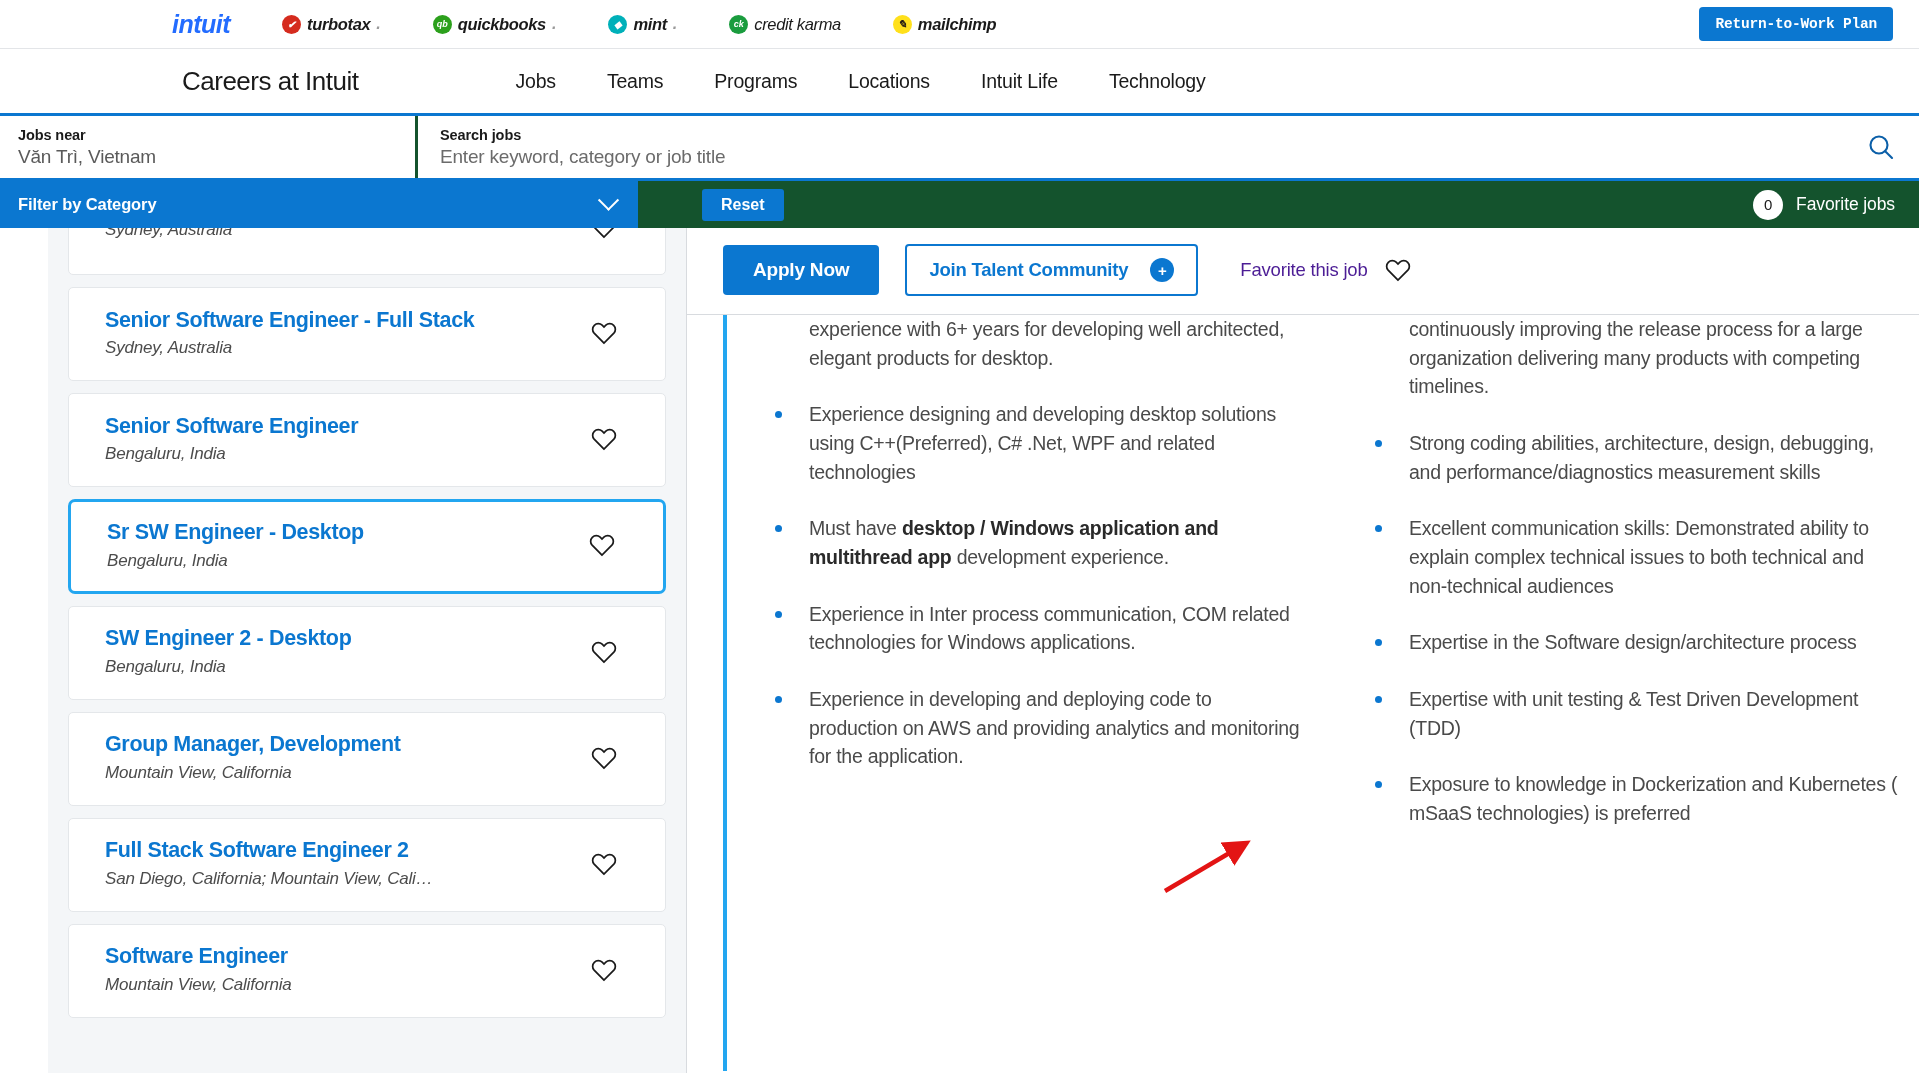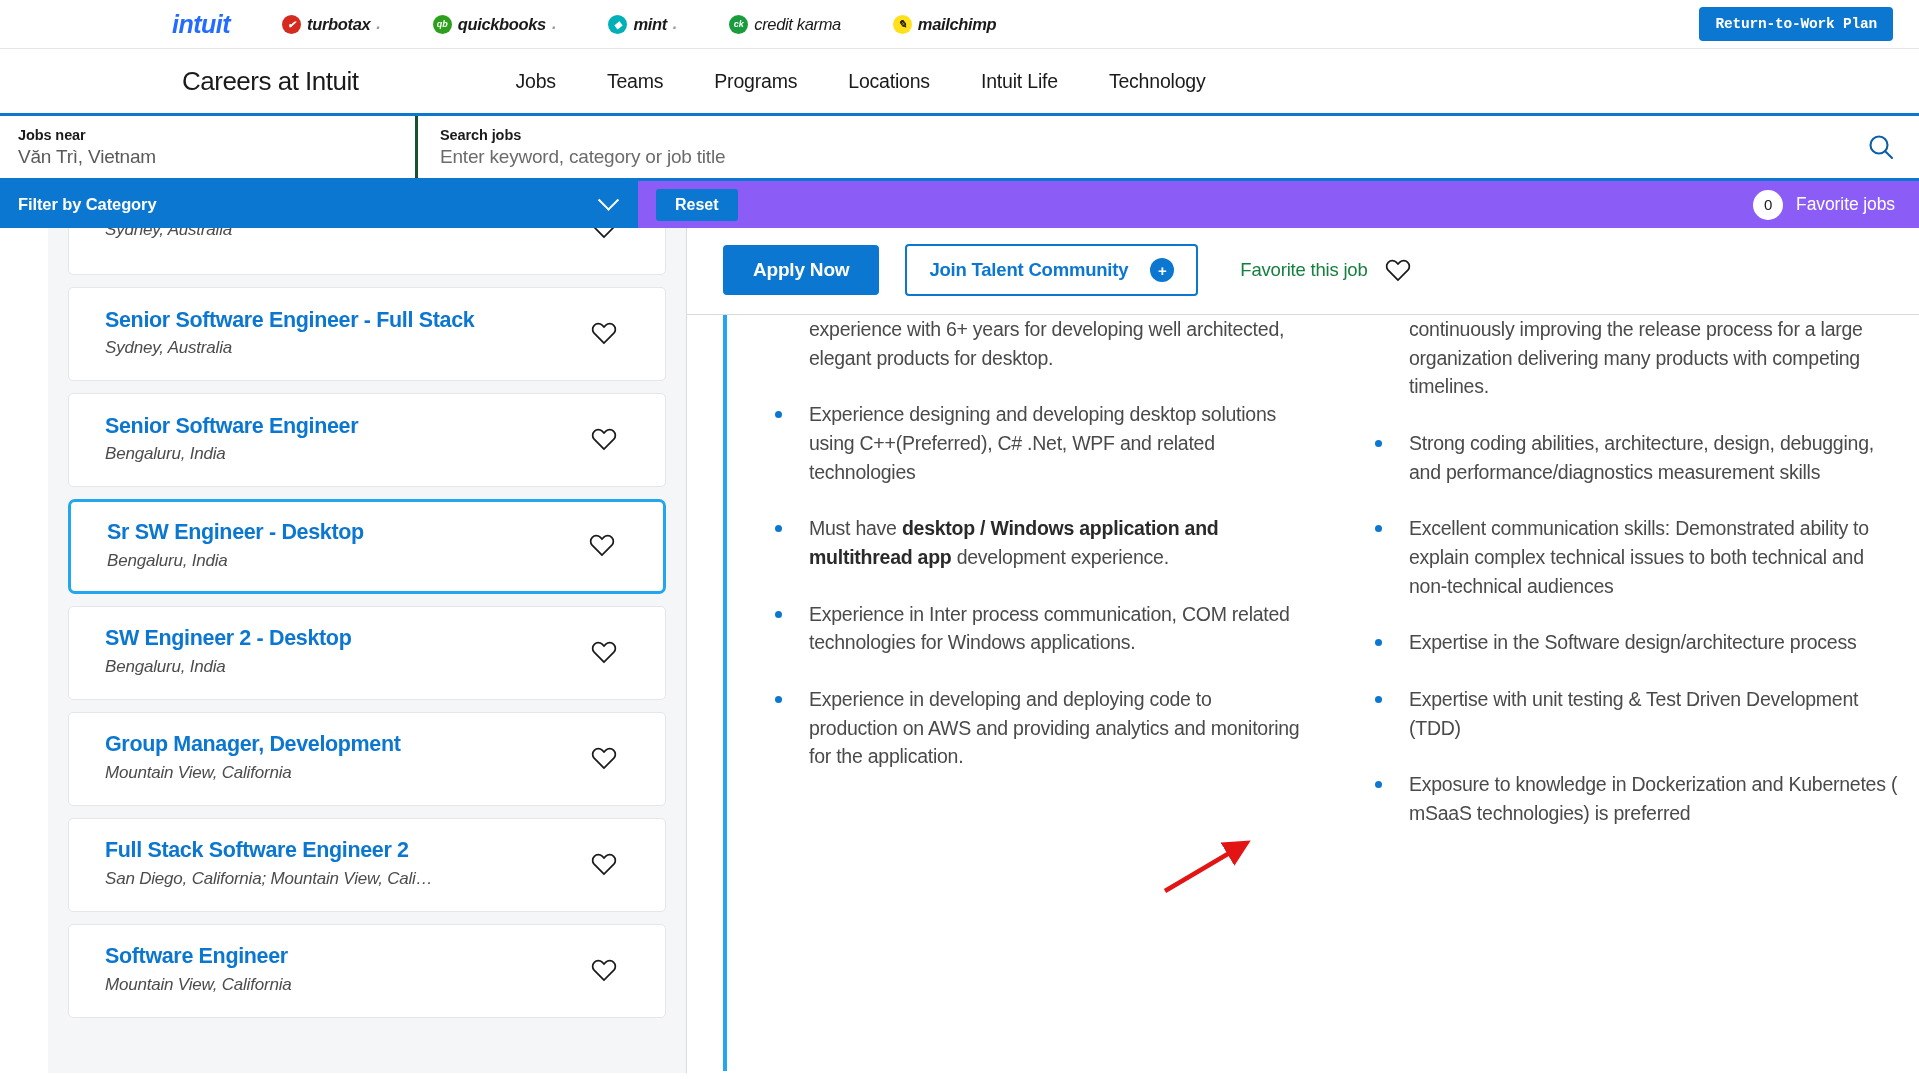--- a/index.html
+++ b/index.html
@@ -155,21 +155,22 @@
     justify-content: center;
     background: #fff;
     border: none;
     cursor: pointer;
   }
 
   
   .toolbar {
     display: flex;
     height: 47px;
-    background: #8b5cf6;
+    background: #14532d;
+    gap: 46px;
   }
   .filter-cat {
     width: 638px;
     background: #0b77d0;
     display: flex;
     align-items: center;
     justify-content: space-between;
     padding: 0 22px 0 18px;
     cursor: pointer;
   }
@@ -336,21 +337,21 @@
   }
   .fav-this {
     display: flex;
     align-items: center;
     gap: 17px;
     margin-left: 16px;
     cursor: pointer;
   }
   .fav-this-label {
     font-size: 18.5px;
-    color: #15803d;
+    color: #4c1d95;
     letter-spacing: -0.2px;
   }
 
   .detail-body {
     position: relative;
     height: calc(100% - 88px);
     border-top: 1px solid #d8dbdf;
     overflow: hidden;
   }
   .detail-rail {

